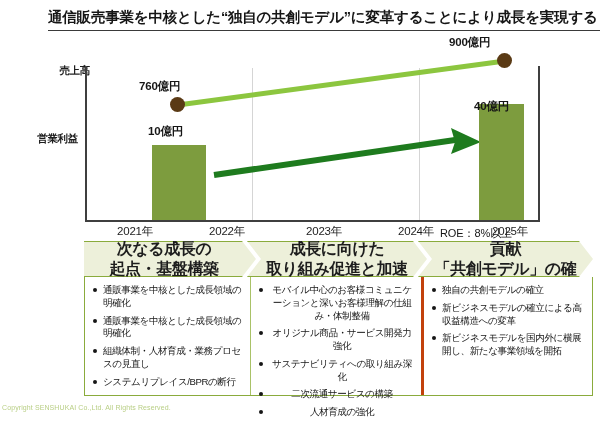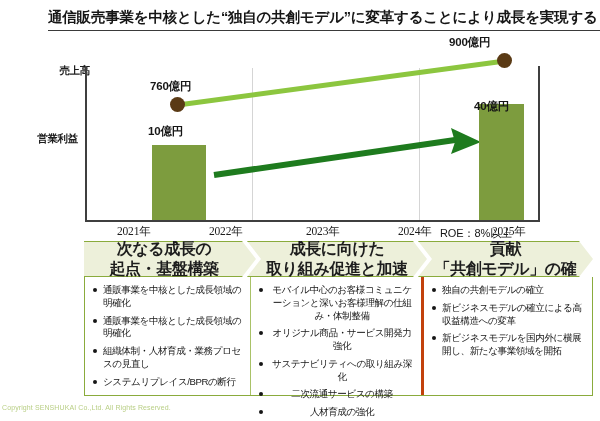--- a/index.html
+++ b/index.html
@@ -103,21 +103,21 @@
   .bar-label {
     position: absolute;
     font-size: 11.5px;
     font-weight: bold;
     color: #161616;
     white-space: nowrap;
     letter-spacing: -0.2px;
   }
   .label-10   { left: 148px; top: 88px; }
   .label-40   { left: 474px; top: 47px; margin-top: 16px; }
-  .label-760  { left: 150px; top: 43px; }
+  .label-760  { left: 139px; top: 43px; }
   .label-900  { left: 449px; top: -1px; }
 
   
   .sales-line {
     position: absolute;
     left: 0; top: 0;
     width: 600px; height: 182px;
     overflow: visible;
   }
   .dot {
@@ -140,21 +140,20 @@
     white-space: nowrap;
   }
 
   
   .years {
     position: absolute;
     left: 0;
     top: 224px;
     width: 545px;
     height: 18px;
-    font-family: Liberation Serif, serif;
   }
   .year {
     position: absolute;
     font-size: 11.5px;
     color: #1d1d1d;
     white-space: nowrap;
     letter-spacing: -0.2px;
   }
   .year-0 { left: 117px; }
   .year-1 { left: 209px; }

